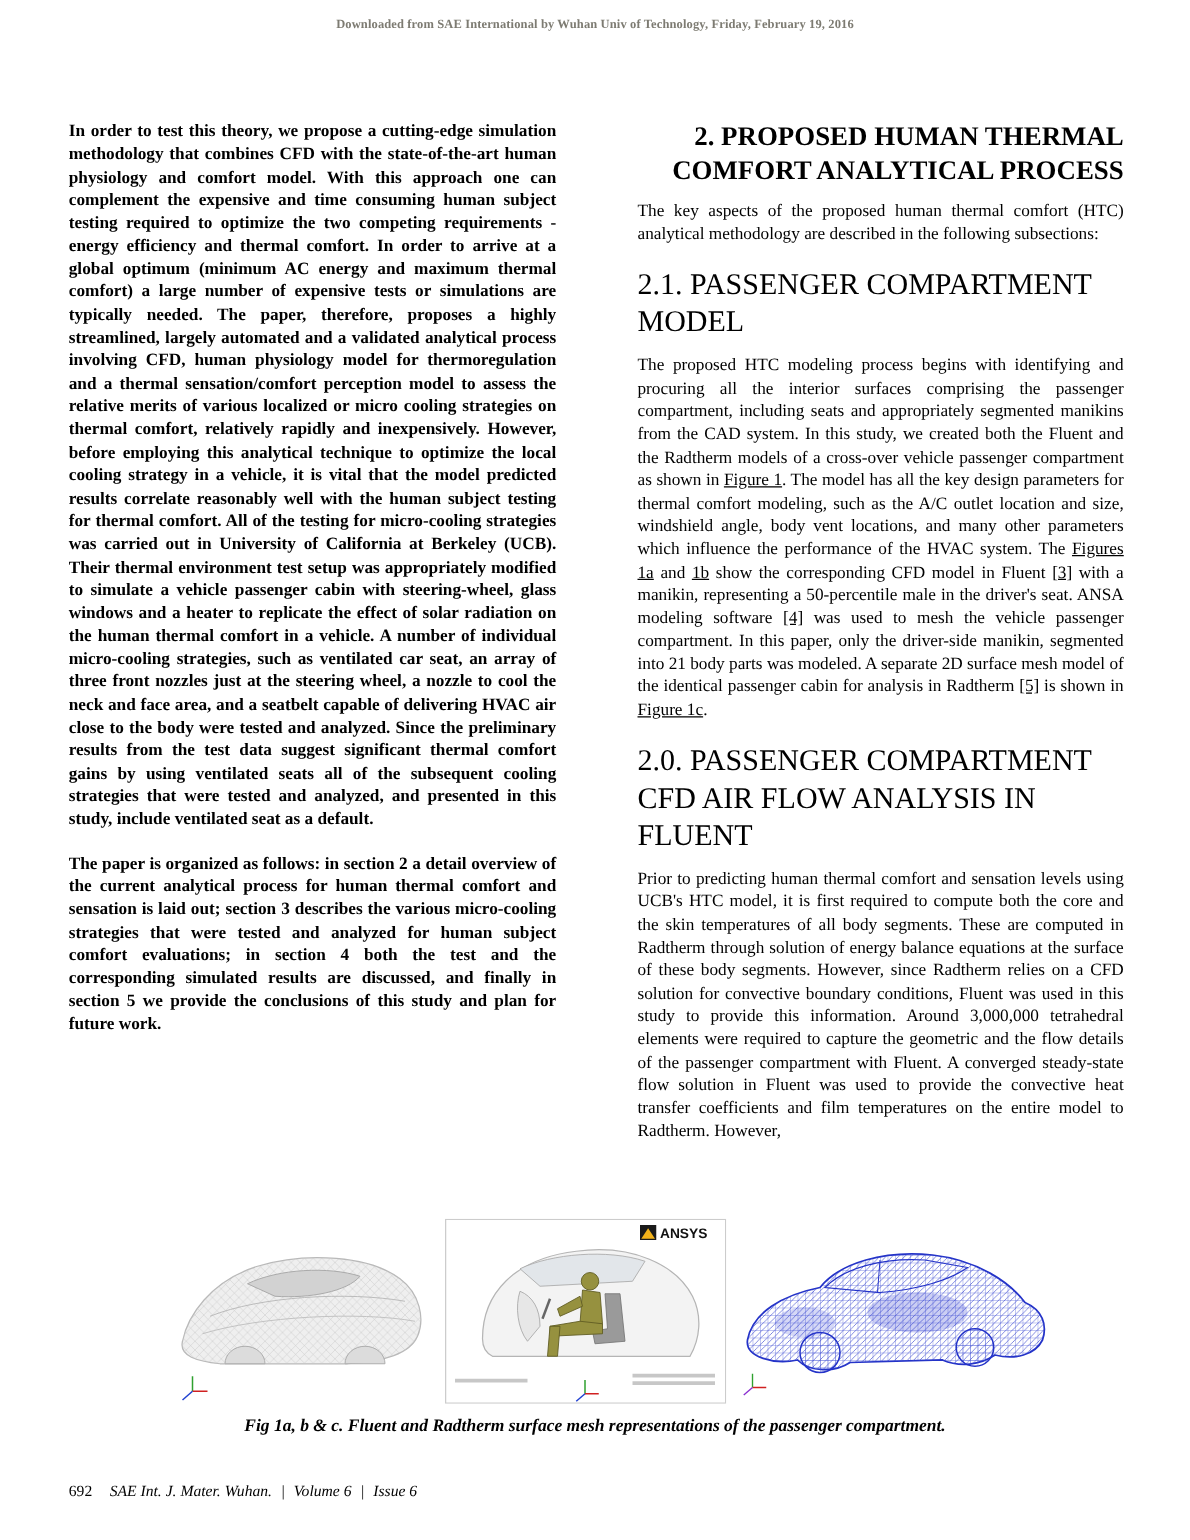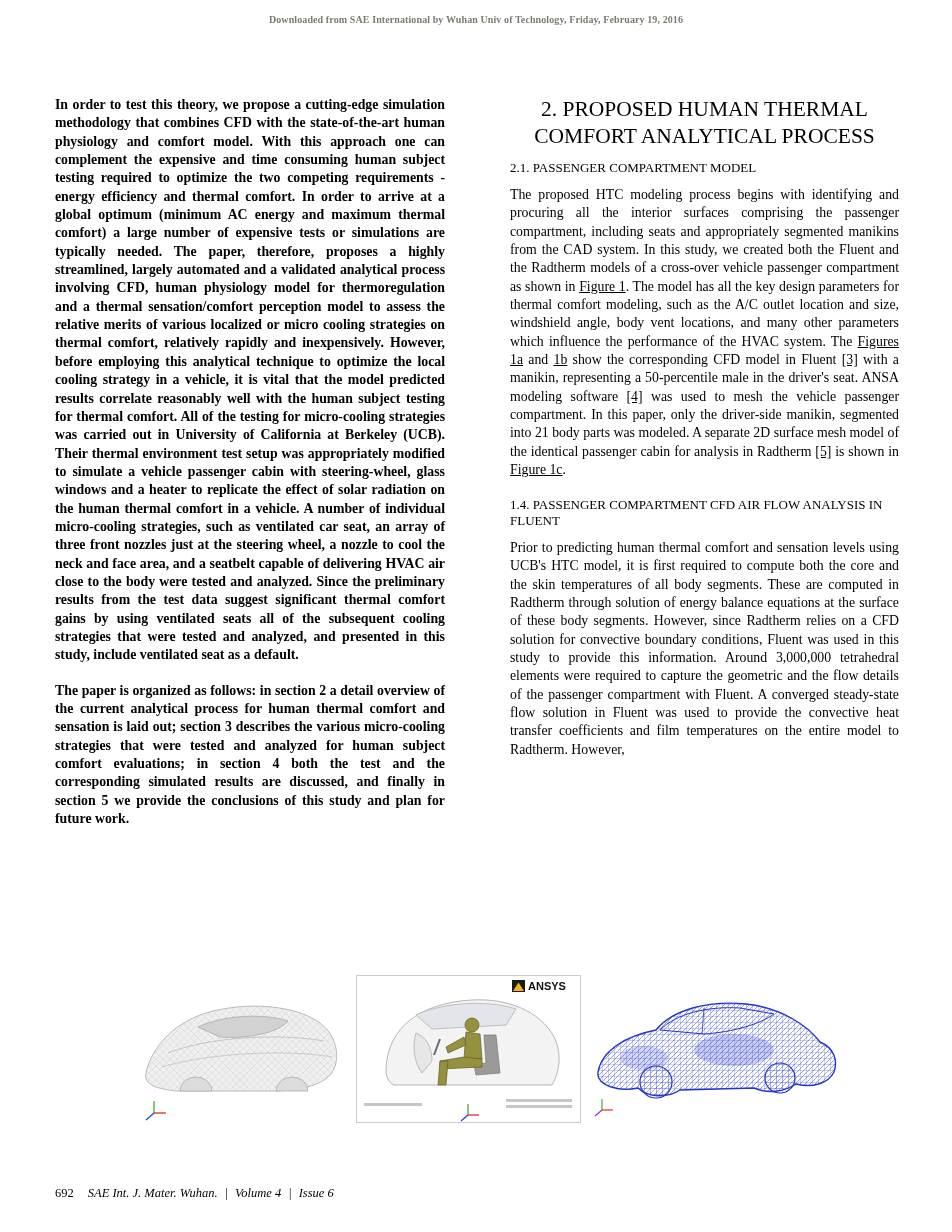--- a/index.html
+++ b/index.html
@@ -14,25 +14,25 @@
     letter-spacing:0.1px;
   }
   .col {
     position:absolute; top:96px; font-size:13.8px; line-height:1.33;
     text-align:justify;
   }
   .col.left  { left:55px;  width:390px;font-weight:bold; }
   .col.right { left:510px; width:389px; }
   .col p { margin:0 0 17px 0; }
   h1 {
-    font-size:21.5px; font-weight:normal; line-height:1.25;
-    margin:0 0 10px 0; text-align:center;
+    font-size:21.5px; font-weight:bold; line-height:1.25;
+    margin:0 0 10px 0; text-align:right;
   }
   h2 {
-    font-size:13px; font-weight:normal; line-height:1.25;
+    font-size:24px; font-weight:normal; line-height:1.25;
     margin:9px 16px 10px 0; text-align:left;
   }
   .ref-link { text-decoration:underline; cursor:pointer; }
   .figure-row {
     position:absolute; top:974px; left:128px; width:718px; height:150px;
     display:flex; align-items:center; gap:3px;
   }
   .figure-caption {
     position:absolute; top:1134px; left:0; width:100%;
     text-align:center; font-weight:bold; font-style:italic; font-size:14px;
@@ -51,23 +51,24 @@
 
   <div class="download-header">Downloaded from SAE International by Wuhan Univ of Technology, Friday, February 19, 2016</div>
 
   <div class="col left">
     <p>In order to test this theory, we propose a cutting-edge simulation methodology that combines CFD with the state-of-the-art human physiology and comfort model. With this approach one can complement the expensive and time consuming human subject testing required to optimize the two competing requirements - energy efficiency and thermal comfort. In order to arrive at a global optimum (minimum AC energy and maximum thermal comfort) a large number of expensive tests or simulations are typically needed. The paper, therefore, proposes a highly streamlined, largely automated and a validated analytical process involving CFD, human physiology model for thermoregulation and a thermal sensation/comfort perception model to assess the relative merits of various localized or micro cooling strategies on thermal comfort, relatively rapidly and inexpensively. However, before employing this analytical technique to optimize the local cooling strategy in a vehicle, it is vital that the model predicted results correlate reasonably well with the human subject testing for thermal comfort. All of the testing for micro-cooling strategies was carried out in University of California at Berkeley (UCB). Their thermal environment test setup was appropriately modified to simulate a vehicle passenger cabin with steering-wheel, glass windows and a heater to replicate the effect of solar radiation on the human thermal comfort in a vehicle. A number of individual micro-cooling strategies, such as ventilated car seat, an array of three front nozzles just at the steering wheel, a nozzle to cool the neck and face area, and a seatbelt capable of delivering HVAC air close to the body were tested and analyzed. Since the preliminary results from the test data suggest significant thermal comfort gains by using ventilated seats all of the subsequent cooling strategies that were tested and analyzed, and presented in this study, include ventilated seat as a default.</p>
     <p>The paper is organized as follows: in section 2 a detail overview of the current analytical process for human thermal comfort and sensation is laid out; section 3 describes the various micro-cooling strategies that were tested and analyzed for human subject comfort evaluations; in section 4 both the test and the corresponding simulated results are discussed, and finally in section 5 we provide the conclusions of this study and plan for future work.</p>
   </div>
 
   <div class="col right">
     <h1>2. PROPOSED HUMAN THERMAL COMFORT ANALYTICAL PROCESS</h1>
+    <p>The key aspects of the proposed human thermal comfort (HTC) analytical methodology are described in the following subsections:</p>
     <h2>2.1. PASSENGER COMPARTMENT MODEL</h2>
     <p><span>The proposed HTC modeling process begins with identifying and procuring all the interior surfaces comprising the passenger compartment, including seats and appropriately segmented manikins from the CAD system. In this study, we created both the Fluent and the Radtherm models of a cross-over vehicle passenger compartment as shown in </span><span class="ref-link">Figure 1</span><span>. The model has all the key design parameters for thermal comfort modeling, such as the A/C outlet location and size, windshield angle, body vent locations, and many other parameters which influence the performance of the HVAC system. The </span><span class="ref-link">Figures 1a</span><span> and </span><span class="ref-link">1b</span><span> show the corresponding CFD model in Fluent </span><span class="ref-link">[3]</span><span> with a manikin, representing a 50-percentile male in the driver's seat. ANSA modeling software </span><span class="ref-link">[4]</span><span> was used to mesh the vehicle passenger compartment. In this paper, only the driver-side manikin, segmented into 21 body parts was modeled. A separate 2D surface mesh model of the identical passenger cabin for analysis in Radtherm </span><span class="ref-link">[5]</span><span> is shown in </span><span class="ref-link">Figure 1c</span><span>.</span></p>
-    <h2>1.4. PASSENGER COMPARTMENT CFD AIR FLOW ANALYSIS IN FLUENT</h2>
+    <h2>2.0. PASSENGER COMPARTMENT CFD AIR FLOW ANALYSIS IN FLUENT</h2>
     <p>Prior to predicting human thermal comfort and sensation levels using UCB's HTC model, it is first required to compute both the core and the skin temperatures of all body segments. These are computed in Radtherm through solution of energy balance equations at the surface of these body segments. However, since Radtherm relies on a CFD solution for convective boundary conditions, Fluent was used in this study to provide this information. Around 3,000,000 tetrahedral elements were required to capture the geometric and the flow details of the passenger compartment with Fluent. A converged steady-state flow solution in Fluent was used to provide the convective heat transfer coefficients and film temperatures on the entire model to Radtherm. However,</p>
   </div>
 
   <div class="figure-row">
 
     <svg width="225" height="148" viewBox="0 0 225 148">
       <defs>
         <pattern id="mesh-gray" width="7" height="7" patternUnits="userSpaceOnUse">
           <path d="M0 7 L7 0 M0 0 L7 7" stroke="#c9c9c9" stroke-width="0.4" fill="none"></path>
         </pattern>
@@ -142,18 +143,19 @@
       </g>
       <g stroke-width="1.1">
         <line x1="18" y1="130" x2="18" y2="119" stroke="#2fa12f"></line>
         <line x1="18" y1="130" x2="29" y2="130" stroke="#d02020"></line>
         <line x1="18" y1="130" x2="11" y2="136" stroke="#8a2fd0"></line>
       </g>
     </svg>
 
   </div>
 
+  <div class="figure-caption">Fig 1a, b &amp; c. Fluent and Radtherm surface mesh representations of the passenger compartment.</div>
 
   <div class="footer">
-    <span class="pgnum">692</span><span class="it">SAE Int. J. Mater. Wuhan.</span><span class="sep">|</span><span class="it">Volume 4</span><span class="sep">|</span><span class="it">Issue 6</span>
+    <span class="pgnum">692</span><span class="it">SAE Int. J. Mater. Wuhan.</span><span class="sep">|</span><span class="it">Volume 6</span><span class="sep">|</span><span class="it">Issue 6</span>
   </div>
 
 </div>
 
 </body></html>

